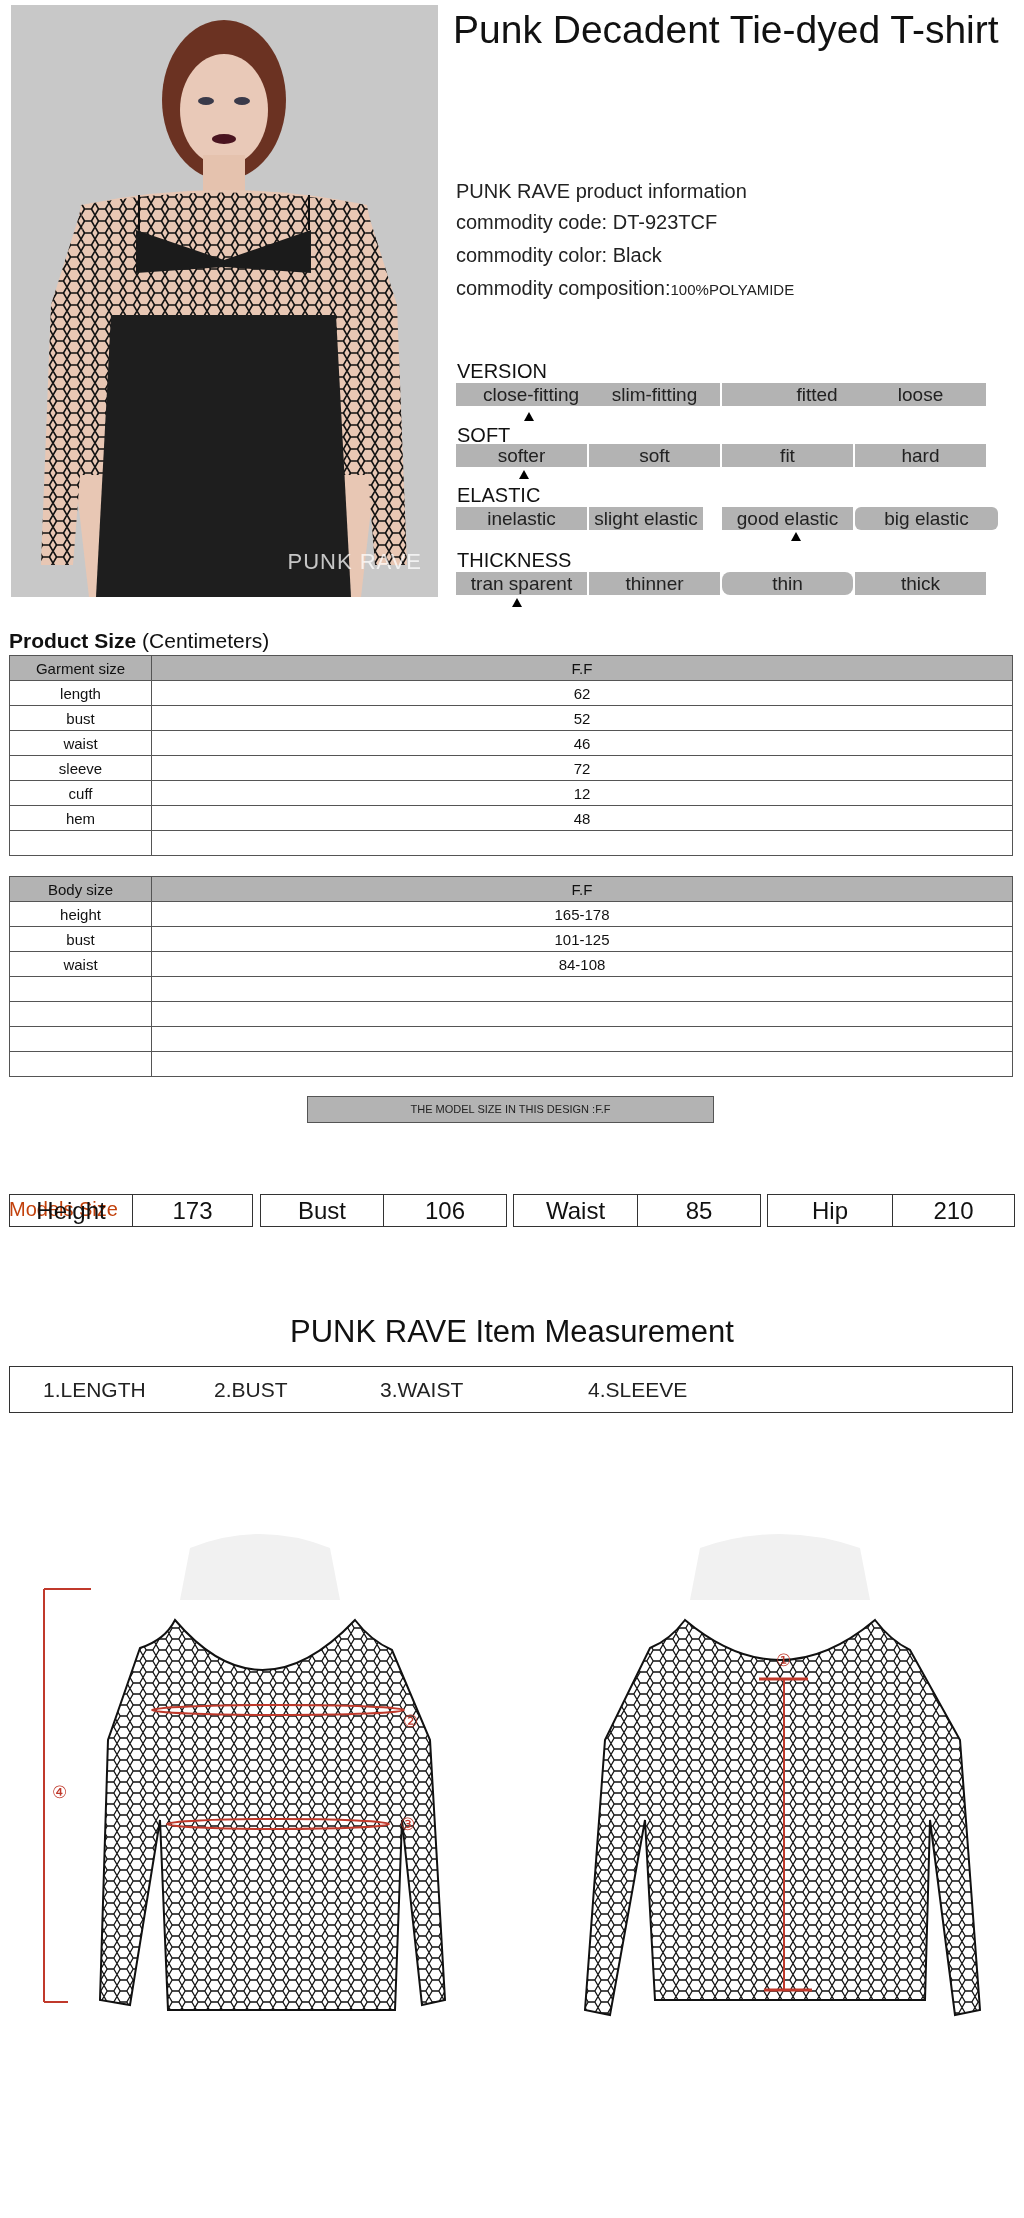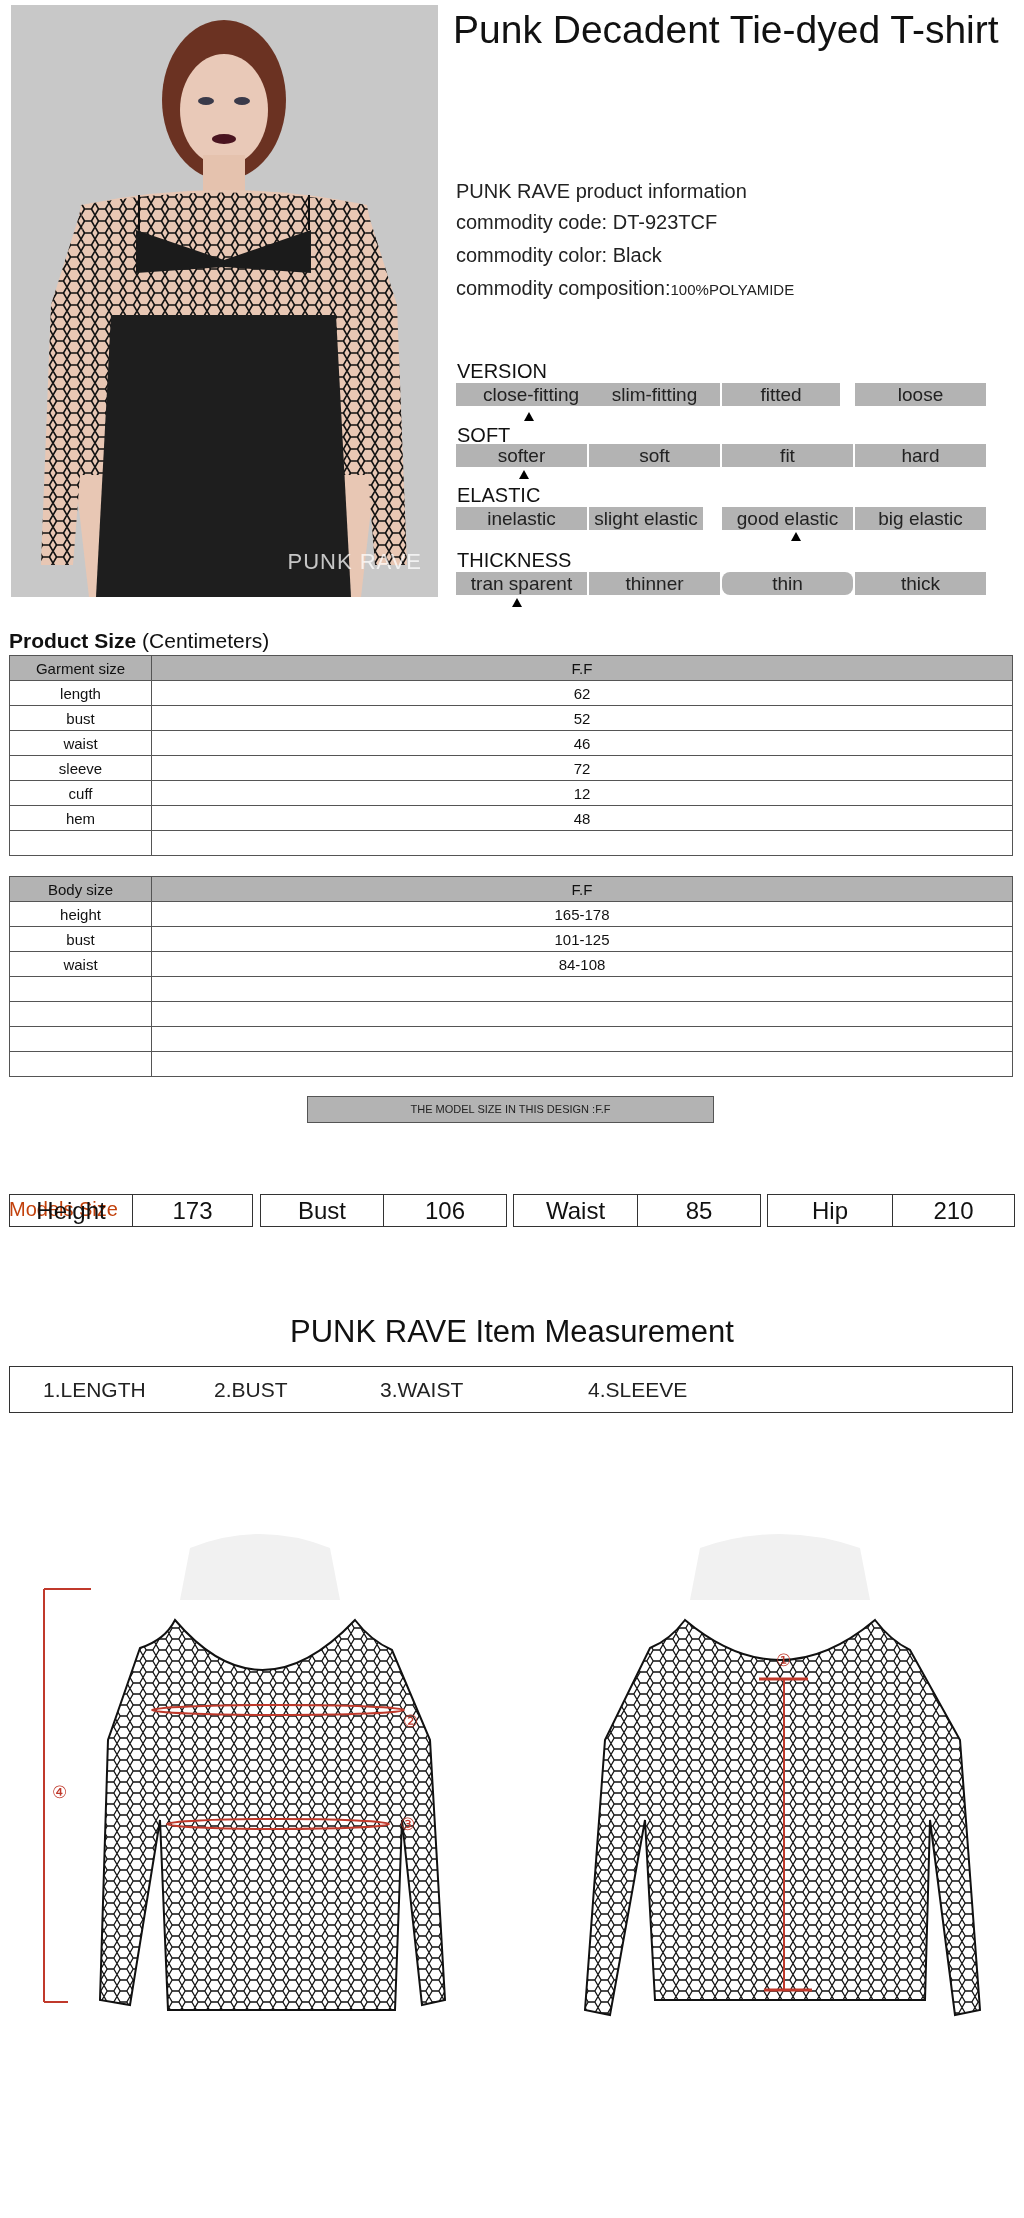--- a/index.html
+++ b/index.html
@@ -93,36 +93,36 @@
 </div>
 <div class="abs info" style="top:277px;">
   <span>commodity composition:</span><span class="small">100%POLYAMIDE</span>
 </div>
 
 <div>
 
   <div class="abs scale-label" style="top:361px;">VERSION</div>
   <div class="abs bar" style="left:456px;top:383px;width:150px;">close-fitting</div>
   <div class="abs bar" style="left:589px;top:383px;width:131px;">slim-fitting</div>
-  <div class="abs bar" style="left:722px;top:383px;width:118px;">fitted</div>
+  <div class="abs bar" style="left:722px;top:383px;width:118px;padding-left:36px;">fitted</div>
   <div class="abs bar" style="left:855px;top:383px;width:131px;">loose</div>
   <div class="abs tri" style="left:524px;top:412px;"></div>
 
   <div class="abs scale-label" style="top:425px;">SOFT</div>
   <div class="abs bar" style="left:456px;top:444px;width:131px;">softer</div>
   <div class="abs bar" style="left:589px;top:444px;width:131px;">soft</div>
   <div class="abs bar" style="left:722px;top:444px;width:131px;">fit</div>
   <div class="abs bar" style="left:855px;top:444px;width:131px;">hard</div>
   <div class="abs tri" style="left:519px;top:470px;"></div>
 
   <div class="abs scale-label" style="top:485px;">ELASTIC</div>
   <div class="abs bar" style="left:456px;top:507px;width:131px;">inelastic</div>
   <div class="abs bar" style="left:589px;top:507px;width:114px;">slight elastic</div>
   <div class="abs bar" style="left:722px;top:507px;width:131px;">good elastic</div>
-  <div class="abs bar" style="left:855px;top:507px;width:131px;">big elastic</div>
+  <div class="abs bar" style="left:855px;top:507px;width:143px;border-radius:6px;">big elastic</div>
   <div class="abs tri" style="left:791px;top:532px;"></div>
 
   <div class="abs scale-label" style="top:550px;">THICKNESS</div>
   <div class="abs bar" style="left:456px;top:572px;width:131px;">tran sparent</div>
   <div class="abs bar" style="left:589px;top:572px;width:131px;">thinner</div>
   <div class="abs bar" style="left:722px;top:572px;width:131px;border-radius:8px;">thin</div>
   <div class="abs bar" style="left:855px;top:572px;width:131px;">thick</div>
   <div class="abs tri" style="left:512px;top:598px;"></div>
 </div>
 

